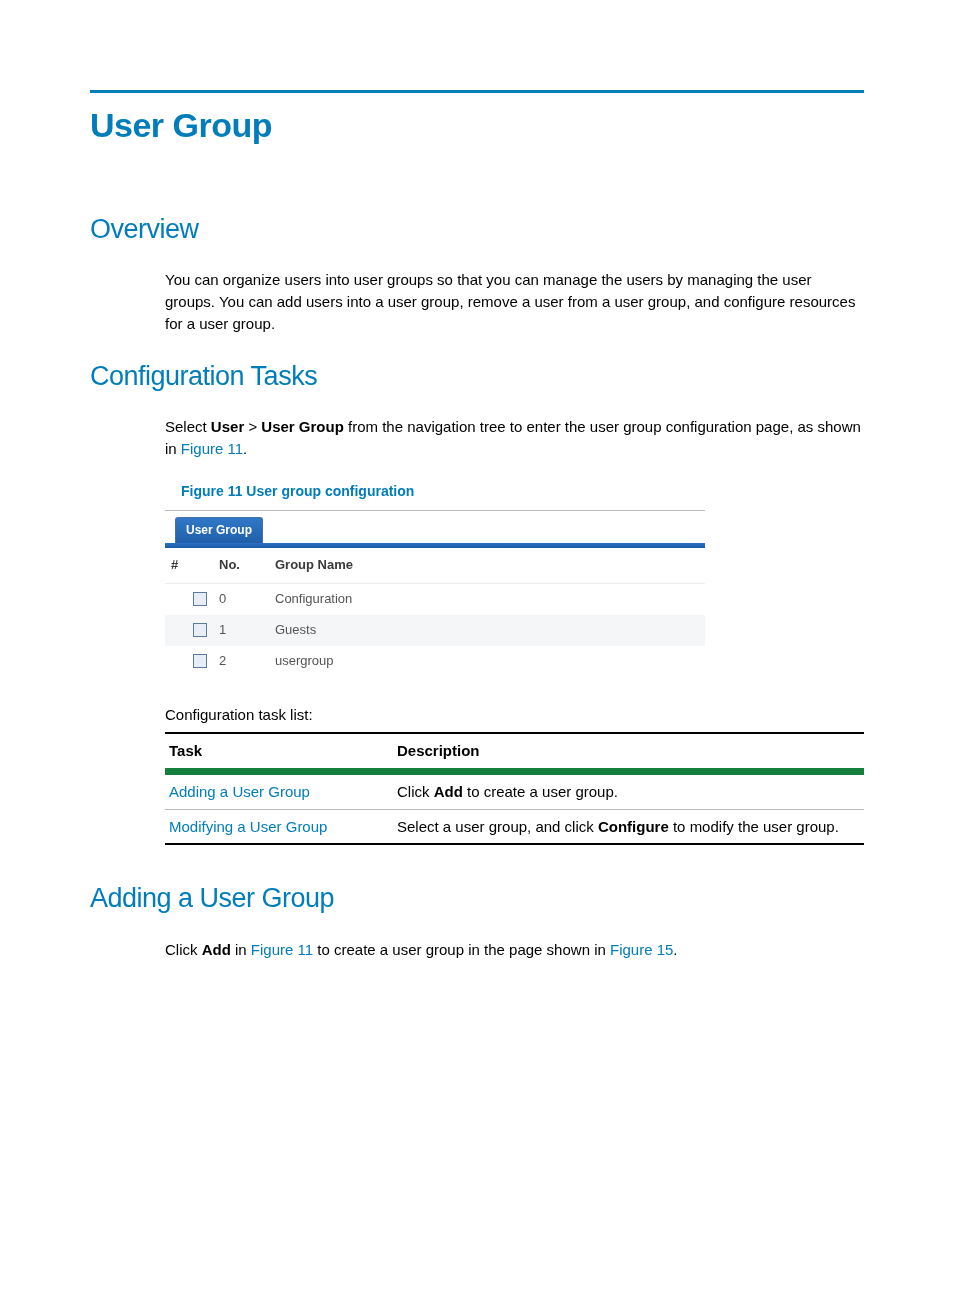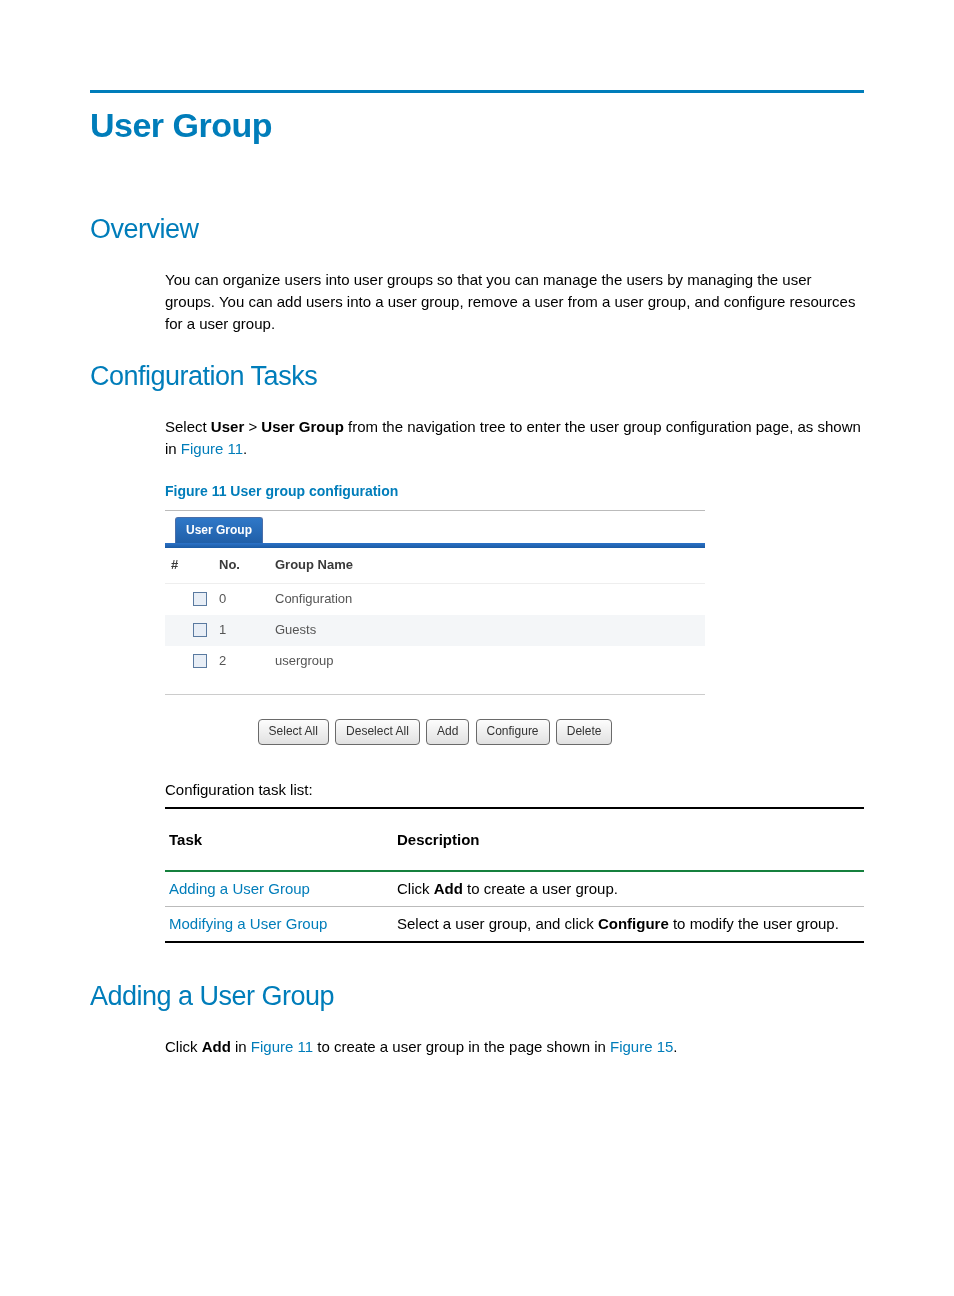--- a/index.html
+++ b/index.html
@@ -32,21 +32,21 @@
   .body-indent {
     margin-left: 75px;
   }
   .para {
     margin: 0 0 22px 0;
   }
   .figure-caption {
     color: #007dba;
     font-weight: bold;
     font-size: 14px;
-    margin: 8px 0 8px 0;
+    margin: 8px 0 8px 16px;
   }
   .xref {
     color: #007dba;
     text-align: center;
   }
   .bold { font-weight: bold; }
 
   
   .fig {
     border-top: 1px solid #bbb;
@@ -117,22 +117,22 @@
     margin: 28px 0 6px 0;
   }
   table.tasks {
     width: 100%;
     border-collapse: collapse;
     font-size: 15px;
   }
   table.tasks th {
     text-align: left;
     border-top: 2px solid #000;
-    border-bottom: 2px solid #15803d;
-    padding: 20px 4px;
+    border-bottom: 7px solid #15803d;
+    padding: 6px 4px;
     font-weight: bold;
   }
   table.tasks td {
     padding: 6px 4px;
     border-bottom: 1px solid #bbb;
   }
   table.tasks tr:last-child td {
     border-bottom: 2px solid #000;
   }
   .task-col { width: 220px; }
@@ -177,27 +177,20 @@
         <td class="no-col">1</td>
         <td>Guests</td>
       </tr>
       <tr>
         <td class="chk-col"><span class="chk"></span></td>
         <td class="no-col">2</td>
         <td>usergroup</td>
       </tr>
     </tbody>
       </table>
-    <div class="fig-buttons">
-      <span class="fig-btn">Select All</span>
-      <span class="fig-btn">Deselect All</span>
-      <span class="fig-btn">Add</span>
-      <span class="fig-btn">Configure</span>
-      <span class="fig-btn">Delete</span>
-    </div>
   </div>
 
   <div class="task-list-label">Configuration task list:</div>
   <table class="tasks">
     <tbody>
         <tr>
       <th class="task-col">Task</th>
       <th>Description</th>
     </tr>
     <tr>

